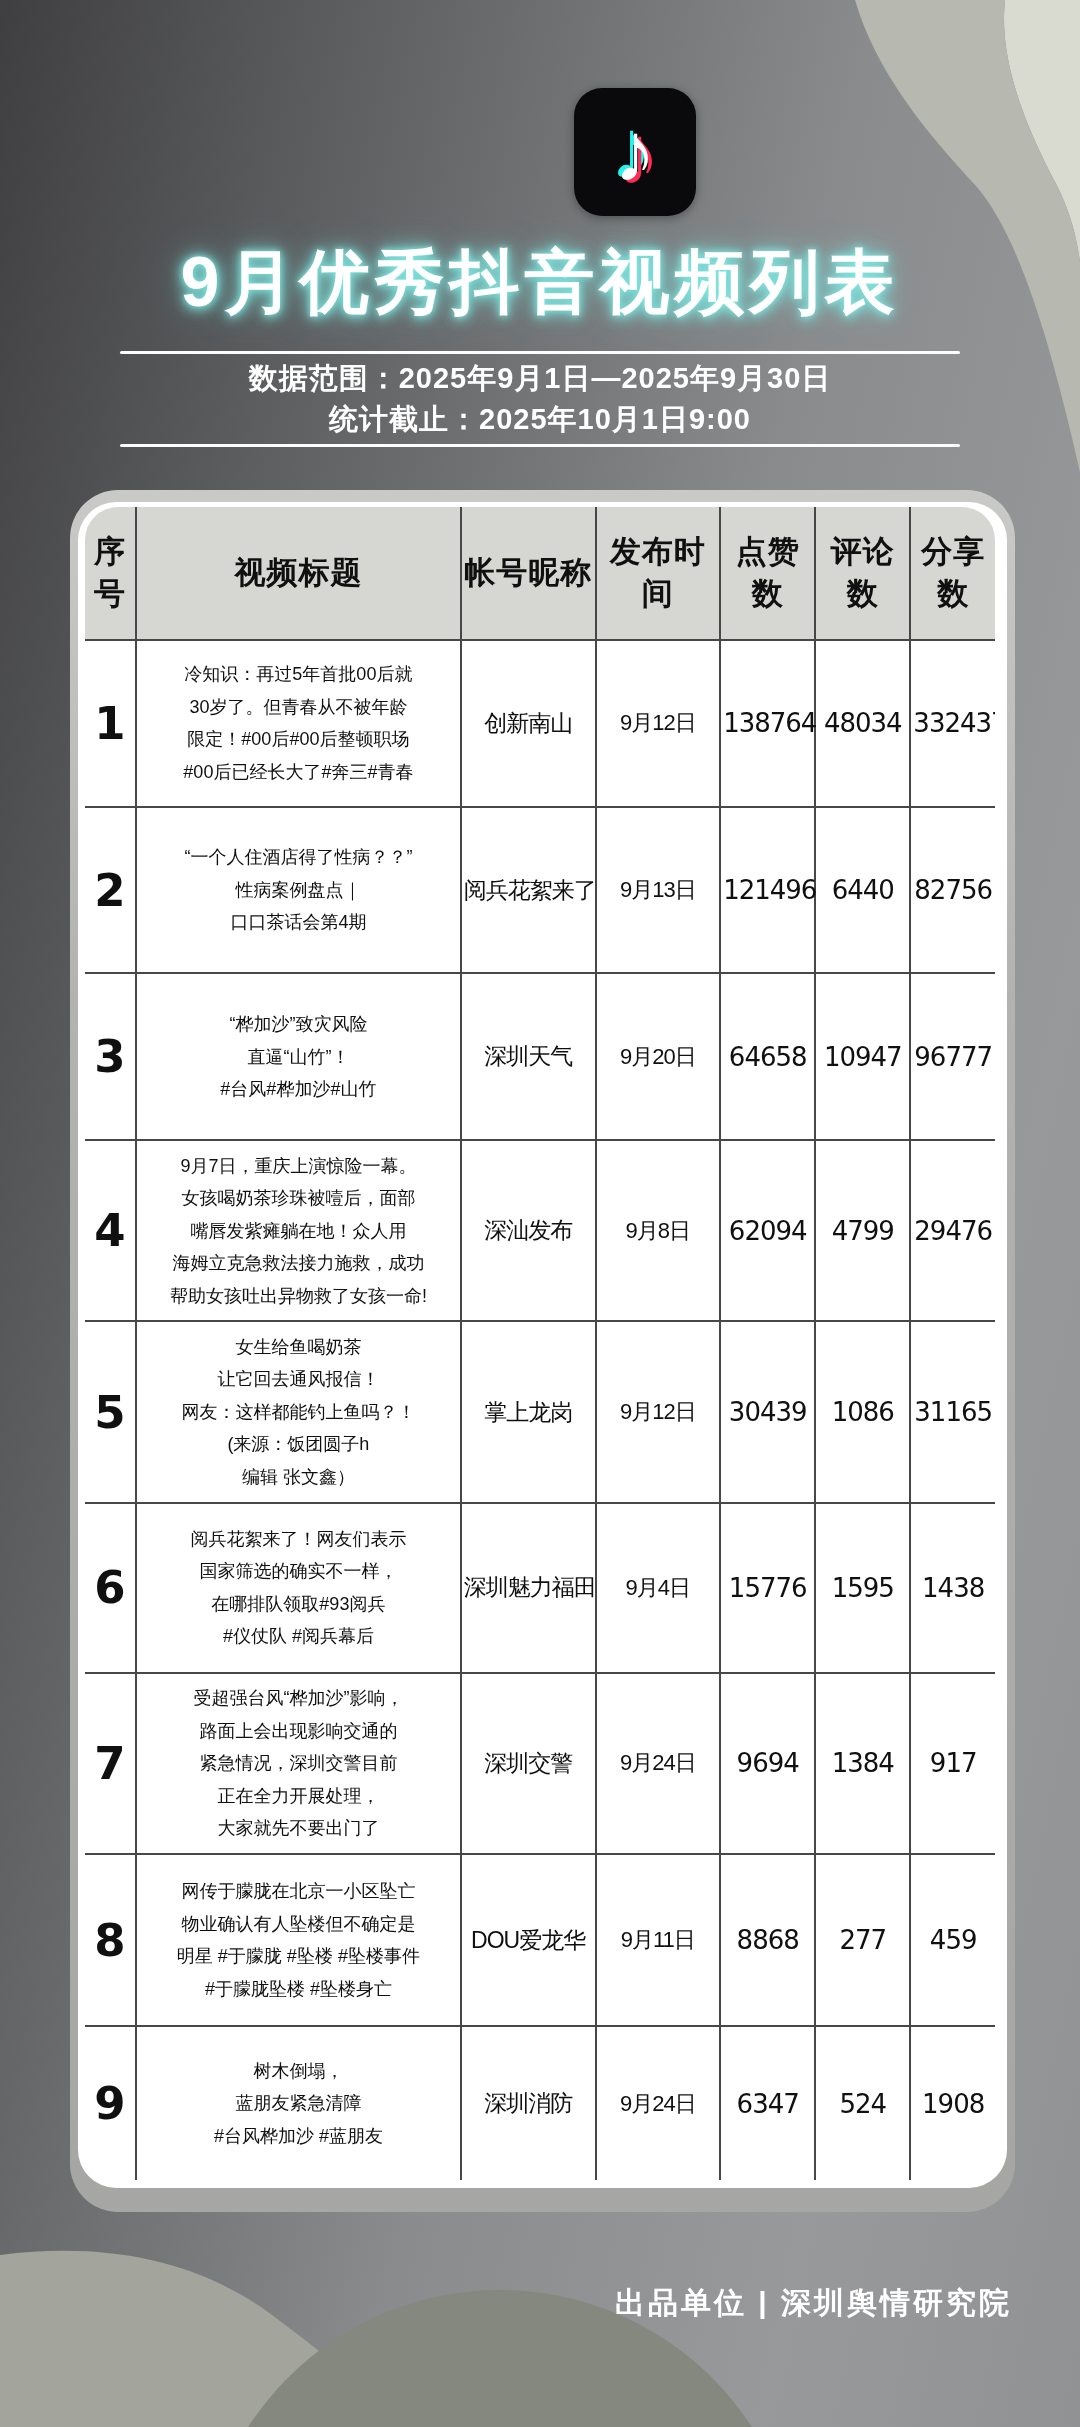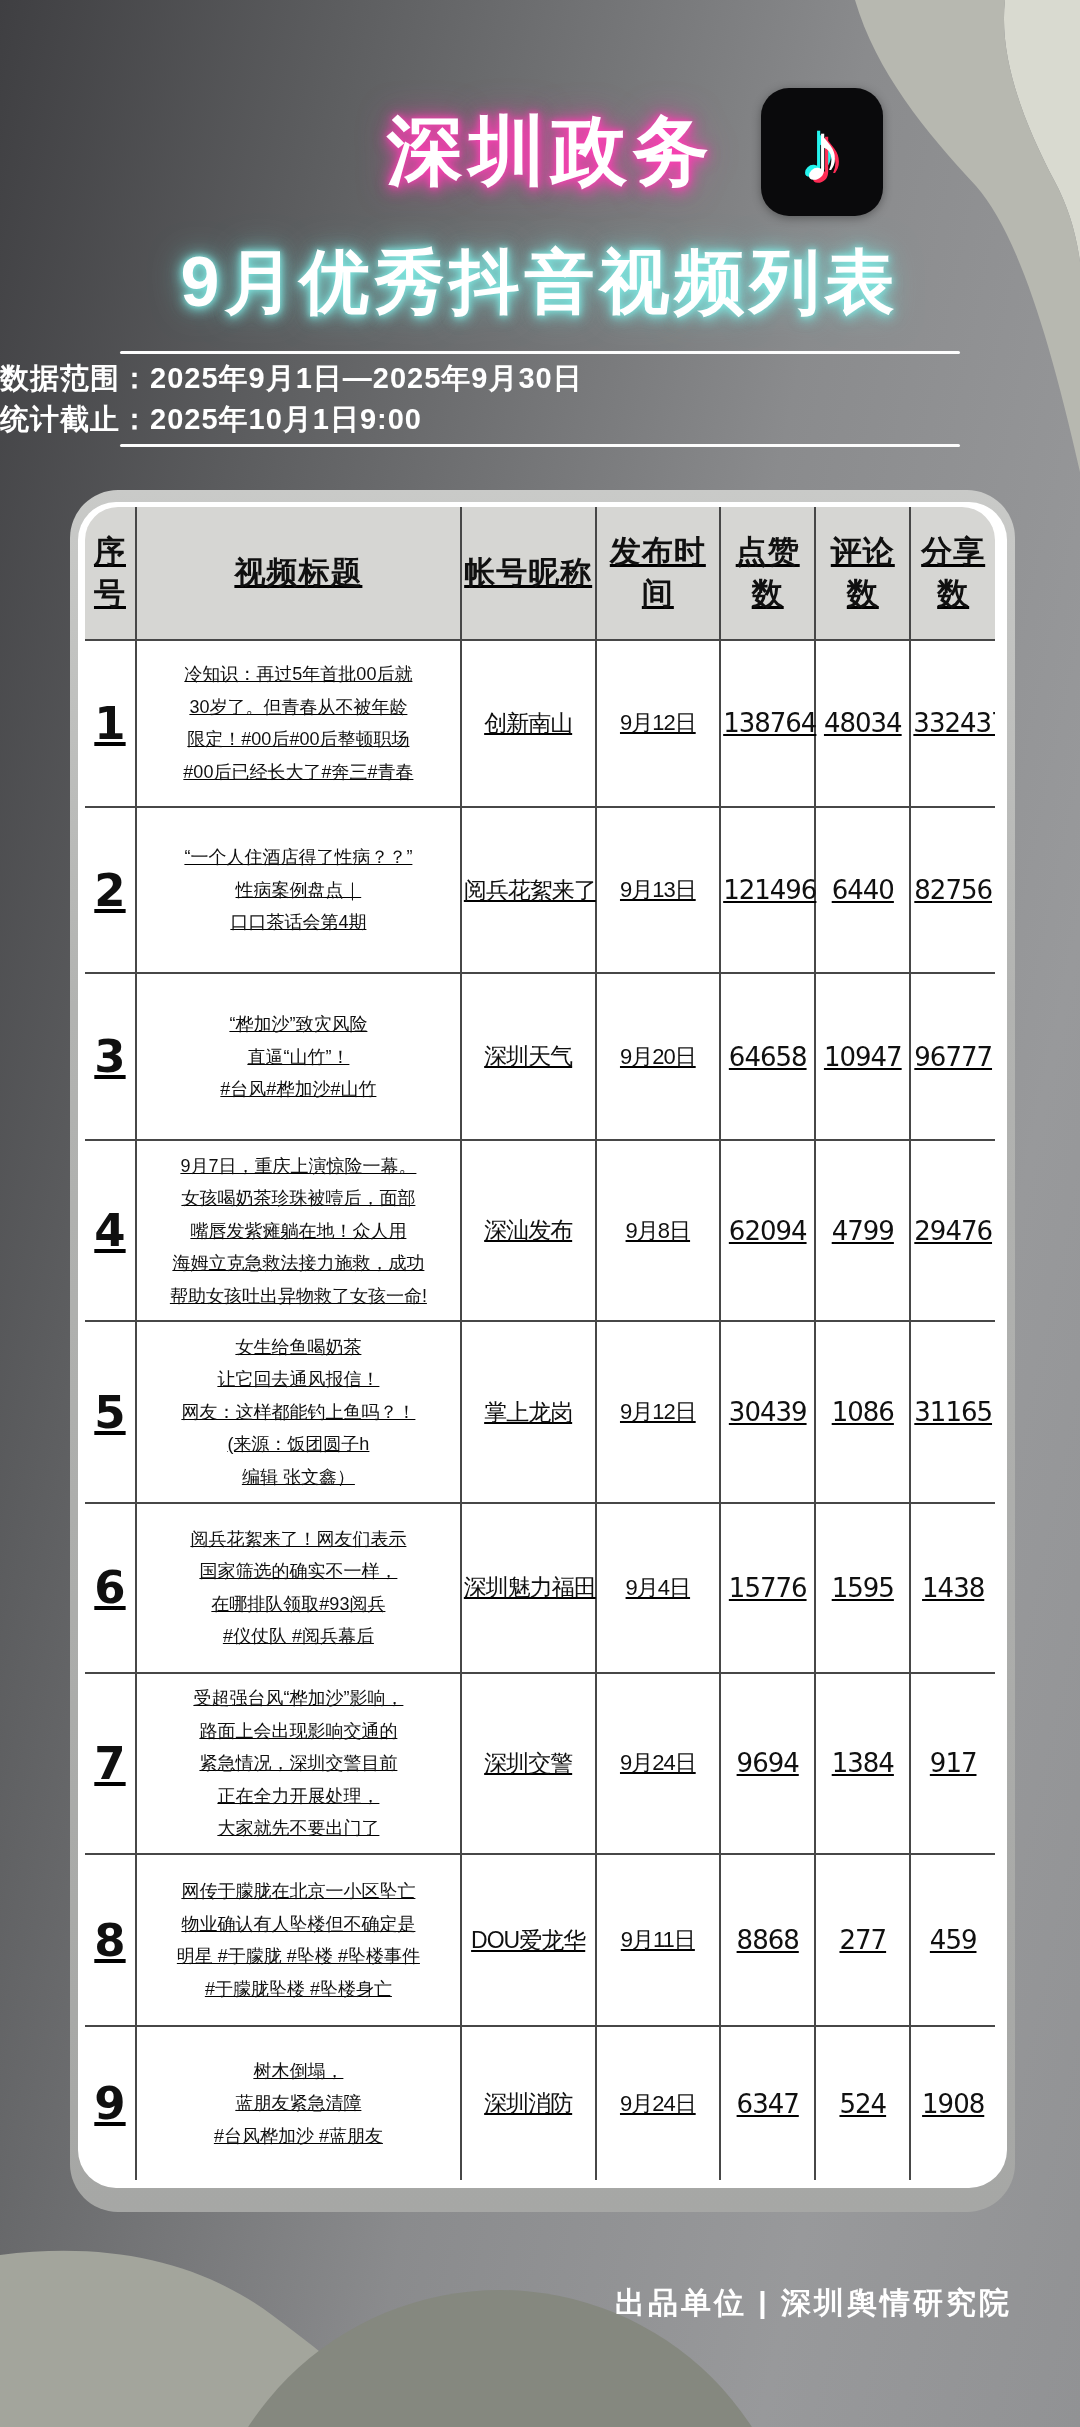--- a/index.html
+++ b/index.html
@@ -35,32 +35,32 @@
   .sub-title{
     margin:20px 0 0 0;font-size:70px;font-weight:900;color:#fff;letter-spacing:5px;
     text-shadow:0 0 6px rgba(126,232,226,.95),0 0 16px rgba(126,232,226,.8),
                 0 0 32px rgba(126,232,226,.6),0 3px 12px rgba(126,232,226,.55);
   }
 
   
   .rule{position:absolute;left:120px;width:840px;height:3px;background:#fdfdfd;border-radius:2px;}
   .rule-top{top:351px;}
   .rule-bottom{top:444px;}
-  .info{position:absolute;top:358px;left:0;width:1080px;color:#fff;
+  .info{position:absolute;top:358px;left:0;width:1080px;text-align:center;color:#fff;
         font-size:29px;line-height:41px;font-weight:600;letter-spacing:1px;}
   .info p{margin:0;}
 
   
   .panel-shadow{
     position:absolute;left:70px;top:490px;width:945px;height:1722px;border-radius:48px;
     background:linear-gradient(180deg,#c9cac8 0%,#b2b3b1 30%,#a6a7a5 100%);
   }
   .panel{
     position:absolute;left:8px;top:12px;right:8px;bottom:24px;
-    background:#ffffff;border-radius:38px;padding:5px 12px 8px 7px;text-decoration:underline;
+    background:#ffffff;border-radius:38px;padding:5px 12px 8px 7px;
   }
   .table-clip{width:100%;height:100%;border-radius:33px 33px 28px 28px;overflow:hidden;}
   table{width:100%;height:100%;border-collapse:collapse;table-layout:fixed;background:#fff;}
   th,td{border:2px solid #474747;padding:2px;color:#101010;text-align:center;vertical-align:middle;}
   th:first-child,td:first-child{border-left:none;}
   th:last-child,td:last-child{border-right:none;}
   thead th{border-top:none;background:#d6d6d3;font-family:"Liberation Serif","DejaVu Serif",serif;
            font-weight:700;font-size:31px;letter-spacing:1px;}
   tbody tr:last-child td{border-bottom:none;}
   .col-no{font-size:45px;font-weight:700;font-family:"DejaVu Sans",sans-serif;}
@@ -84,21 +84,20 @@
                            L 340 262 C 336 232, 328 206, 314 180 C 288 130, 258 62, 265 0 Z"></path>
 </svg>
 
 <svg class="decor decor-bl" width="820" height="420" viewBox="0 0 820 420">
   <path fill="#a3a59c" d="M0 248 C 112 234, 202 256, 272 308 C 332 352, 372 388, 402 420 L 0 420 Z"></path>
   <circle fill="#85887f" cx="500" cy="583" r="300"></circle>
 </svg>
 
 <header class="hero">
   <div class="title-row">
-    <h1 class="main-title">深圳政务</h1>
     <div class="douyin">
       <span class="c">♪</span>
       <span class="r">♪</span>
       <span class="w">♪</span>
     </div>
   </div>
   <h2 class="sub-title">9月优秀抖音视频列表</h2>
 </header>
 
 <div class="rule rule-top"></div>

